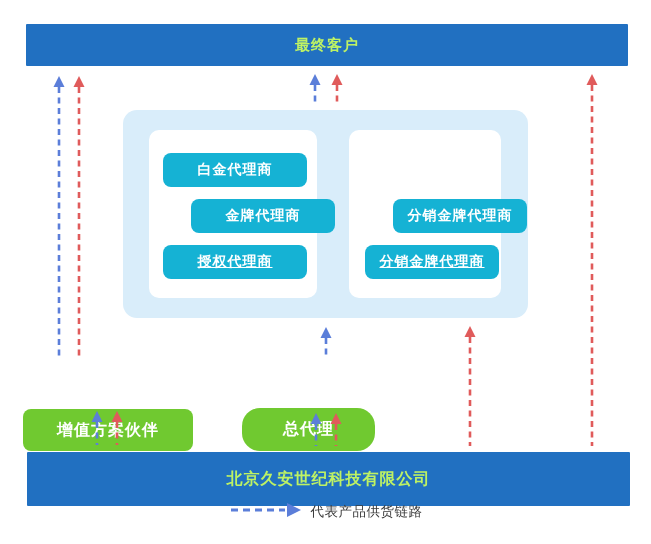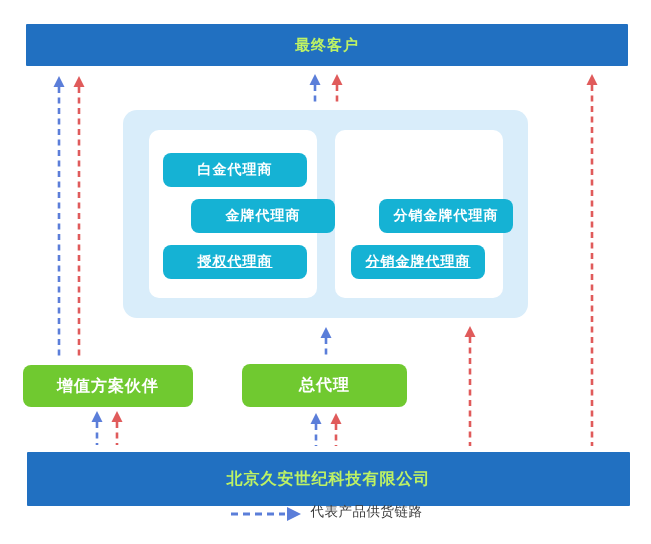--- a/index.html
+++ b/index.html
@@ -39,21 +39,21 @@
     border-radius: 14px;
   }
   .white-box {
     position: absolute;
     top: 20px;
     height: 168px;
     background: #ffffff;
     border-radius: 10px;
   }
   .white-box.left  { left: 26px;  width: 168px; }
-  .white-box.right { left: 212px; width: 152px; padding-left: 16px; }
+  .white-box.right { left: 226px; width: 152px; }
 
   .pill {
     position: absolute;
     height: 34px;
     background: var(--teal, #15b2d4);
     border-radius: 8px;
     color: #ffffff;
     font-size: 14px;
     font-weight: bold;
     display: flex;
@@ -72,23 +72,24 @@
     position: absolute;
     background: var(--green, #70c930);
     border-radius: 8px;
     color: #ffffff;
     font-size: 16px;
     font-weight: bold;
     display: flex;
     align-items: center;
     justify-content: center;
     letter-spacing: 1px;
+    margin-top: 44px;
   }
   .green-btn.vap     { left: 23px;  top: 365px; width: 170px; height: 42px; }
-  .green-btn.general { left: 242px; top: 364px; width: 165px; height: 43px; }
+  .green-btn.general { left: 242px; top: 364px; width: 133px; height: 43px; border-radius: 18px; }
 
   
   svg.arrow-layer {
     position: absolute;
     left: 0; top: 0;
     width: 651px; height: 544px;
     pointer-events: none;
   }
 
   
@@ -96,21 +97,21 @@
     position: absolute;
     left: 0; top: 503px;
     width: 651px;
     display: flex;
     justify-content: center;
     align-items: center;
     gap: 36px;
   }
   .legend-item {
     display: flex;
-    align-items: flex-end;
+    align-items: flex-start;
     gap: 10px;
     font-size: 13.5px;
     color: #3a3a3a;
     letter-spacing: 0.5px;
   }
   .legend-item svg { display: block; }
   .legend-supply-icon  { color: var(--arrow-blue, #5b7ed9); }
   .legend-service-icon { color: var(--arrow-red,  #e05b5b); }
 </style>
 </head>

